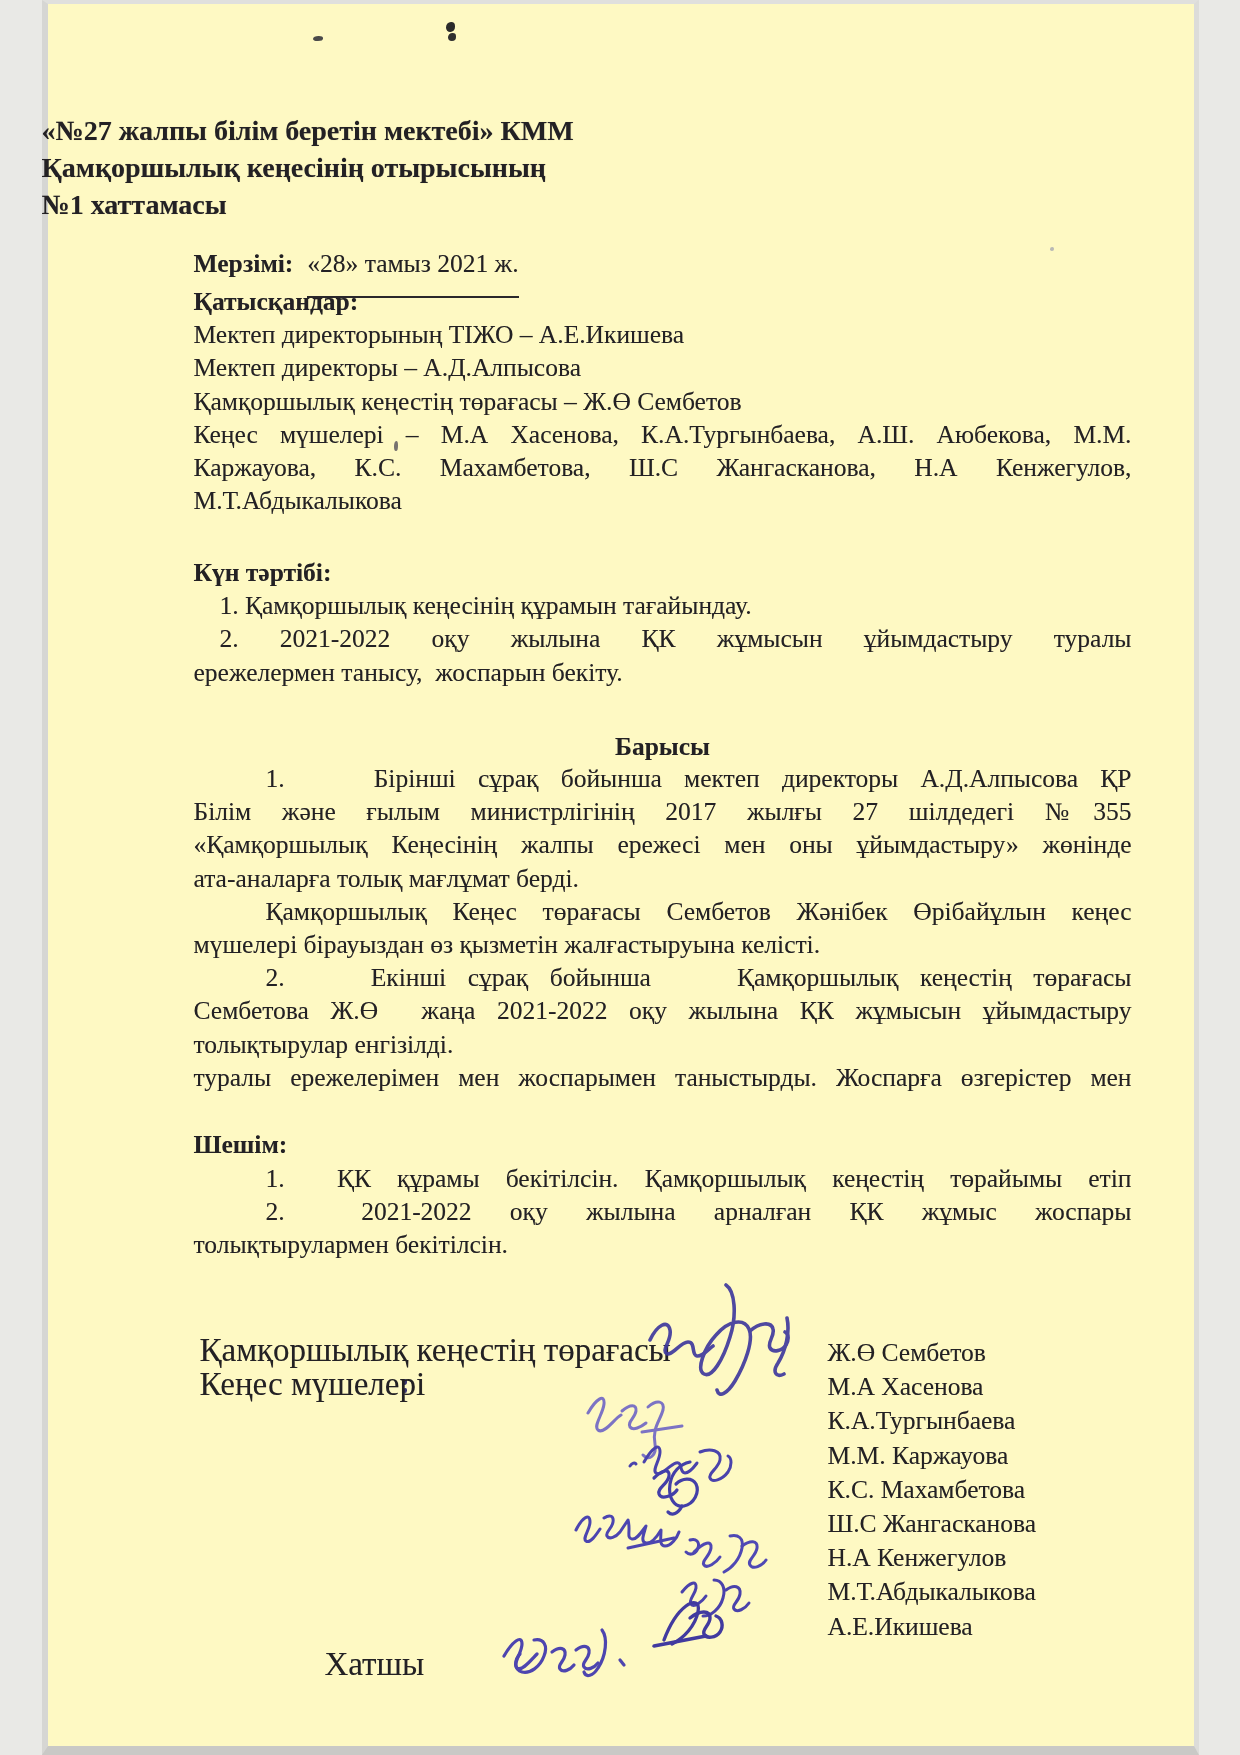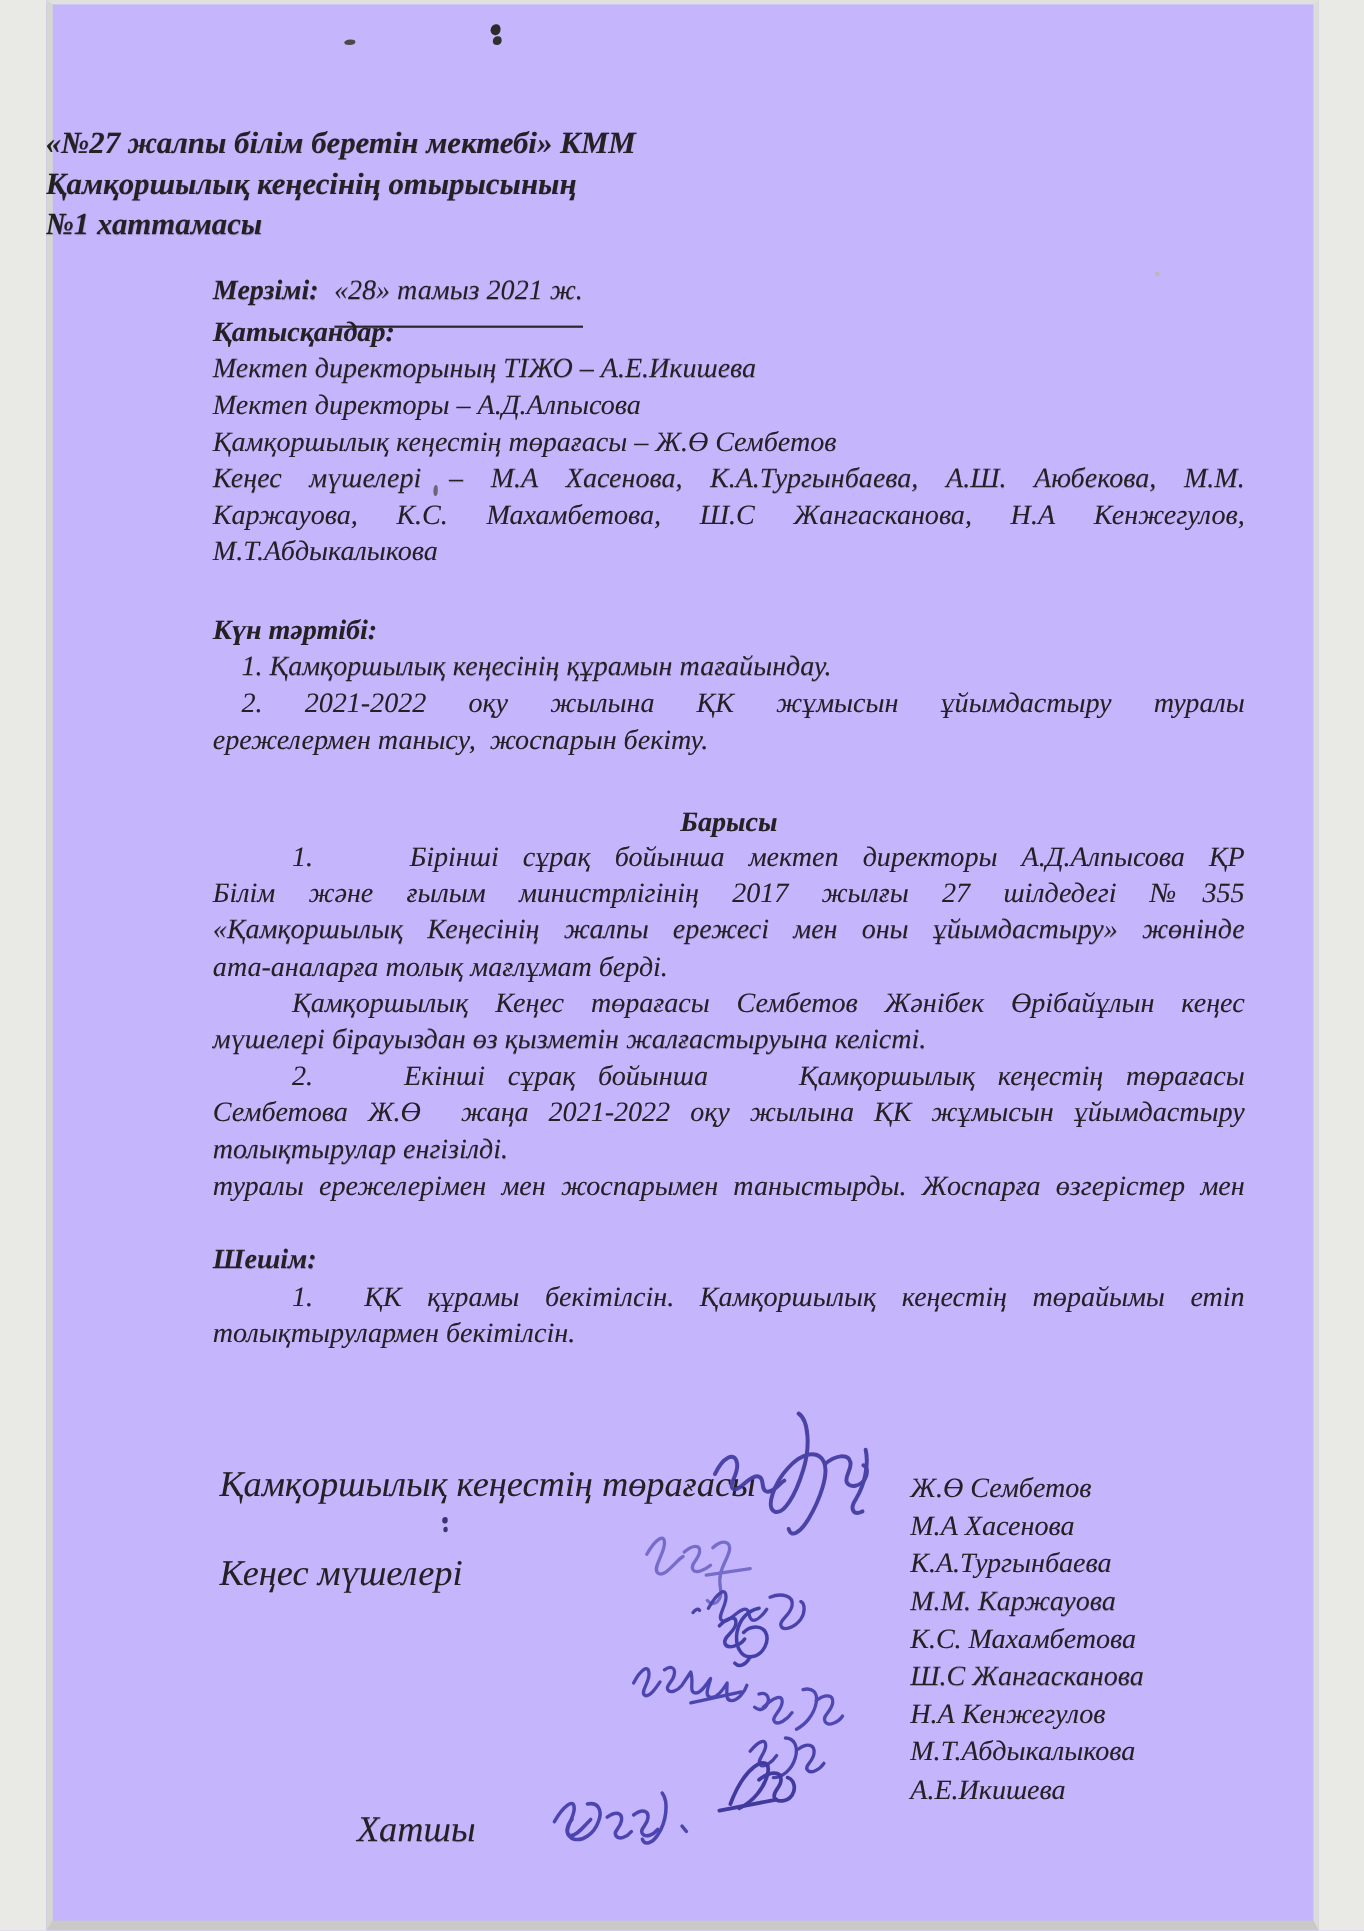--- a/index.html
+++ b/index.html
@@ -1,21 +1,20 @@
 <!DOCTYPE html>
 <html><head>
 <meta charset="utf-8">
 <style>
   html,body{margin:0;padding:0;background:#e9e9e6;}
   .page{
     position:relative;width:1157px;height:1755px;margin:0 auto;
-    background:#c4b5fd;overflow:hidden;
+    background:#fef9c3;overflow:hidden;
     font-family:"Liberation Serif","DejaVu Serif",serif;
     color:#232124;
-    font-style:italic;
   }
   .frame{
     position:absolute;inset:0;pointer-events:none;
     border-top:4px solid #e0e0dd;
     border-left:6px solid #d6d6d3;
     border-right:5px solid #dcdcd9;
     border-bottom:9px solid #c9c9c6;
   }
   .abs{position:absolute;left:152px;width:938px;}
   .body-text{font-size:25.5px;line-height:33.2px;text-shadow:0.2px 0.3px 0.6px rgba(25,25,30,0.28);}
@@ -90,25 +89,26 @@
       <div class="ln">мүшелері бірауыздан өз қызметін жалғастыруына келісті.</div>
       <div class="ln j i2">2.&nbsp;&nbsp;&nbsp;&nbsp;Екінші сұрақ бойынша&nbsp;&nbsp;&nbsp; Қамқоршылық кеңестің төрағасы</div>
       <div class="ln j">Сембетова Ж.Ө&nbsp; жаңа 2021-2022 оқу жылына ҚК жұмысын ұйымдастыру</div>
       <div class="ln">толықтырулар енгізілді.</div>
       <div class="ln j">туралы ережелерімен мен жоспарымен таныстырды. Жоспарға өзгерістер мен</div>
     </div>
 
   <div class="abs body-text bold" style="top:1128px;">Шешім:</div>
   <div class="abs body-text" style="top:1162px;">
       <div class="ln j i2">1.&nbsp;&nbsp;ҚК құрамы бекітілсін. Қамқоршылық кеңестің төрайымы етіп</div>
+      <div class="ln j i2">2.&nbsp;&nbsp;2021-2022 оқу жылына арналған ҚК жұмыс жоспары</div>
       <div class="ln">толықтырулармен бекітілсін.</div>
     </div>
 
   <div class="sig-label" style="left:158px;top:1334px;">Қамқоршылық кеңестің төрағасы</div>
-  <div class="sig-label" style="left:158px;top:1368px;margin-top:47px;">Кеңес мүшелері</div>
+  <div class="sig-label" style="left:158px;top:1368px;">Кеңес мүшелері</div>
   <div class="sig-label" style="left:283px;top:1648px;">Хатшы</div>
 
   <div class="abs body-text names" style="left:742px;top:1336px;width:360px;">
       <div class="ln">Ж.Ө Сембетов</div>
       <div class="ln">М.А Хасенова</div>
       <div class="ln">К.А.Тургынбаева</div>
       <div class="ln">М.М. Каржауова</div>
       <div class="ln">К.С. Махамбетова</div>
       <div class="ln">Ш.С Жангасканова</div>
       <div class="ln">Н.А Кенжегулов</div>

